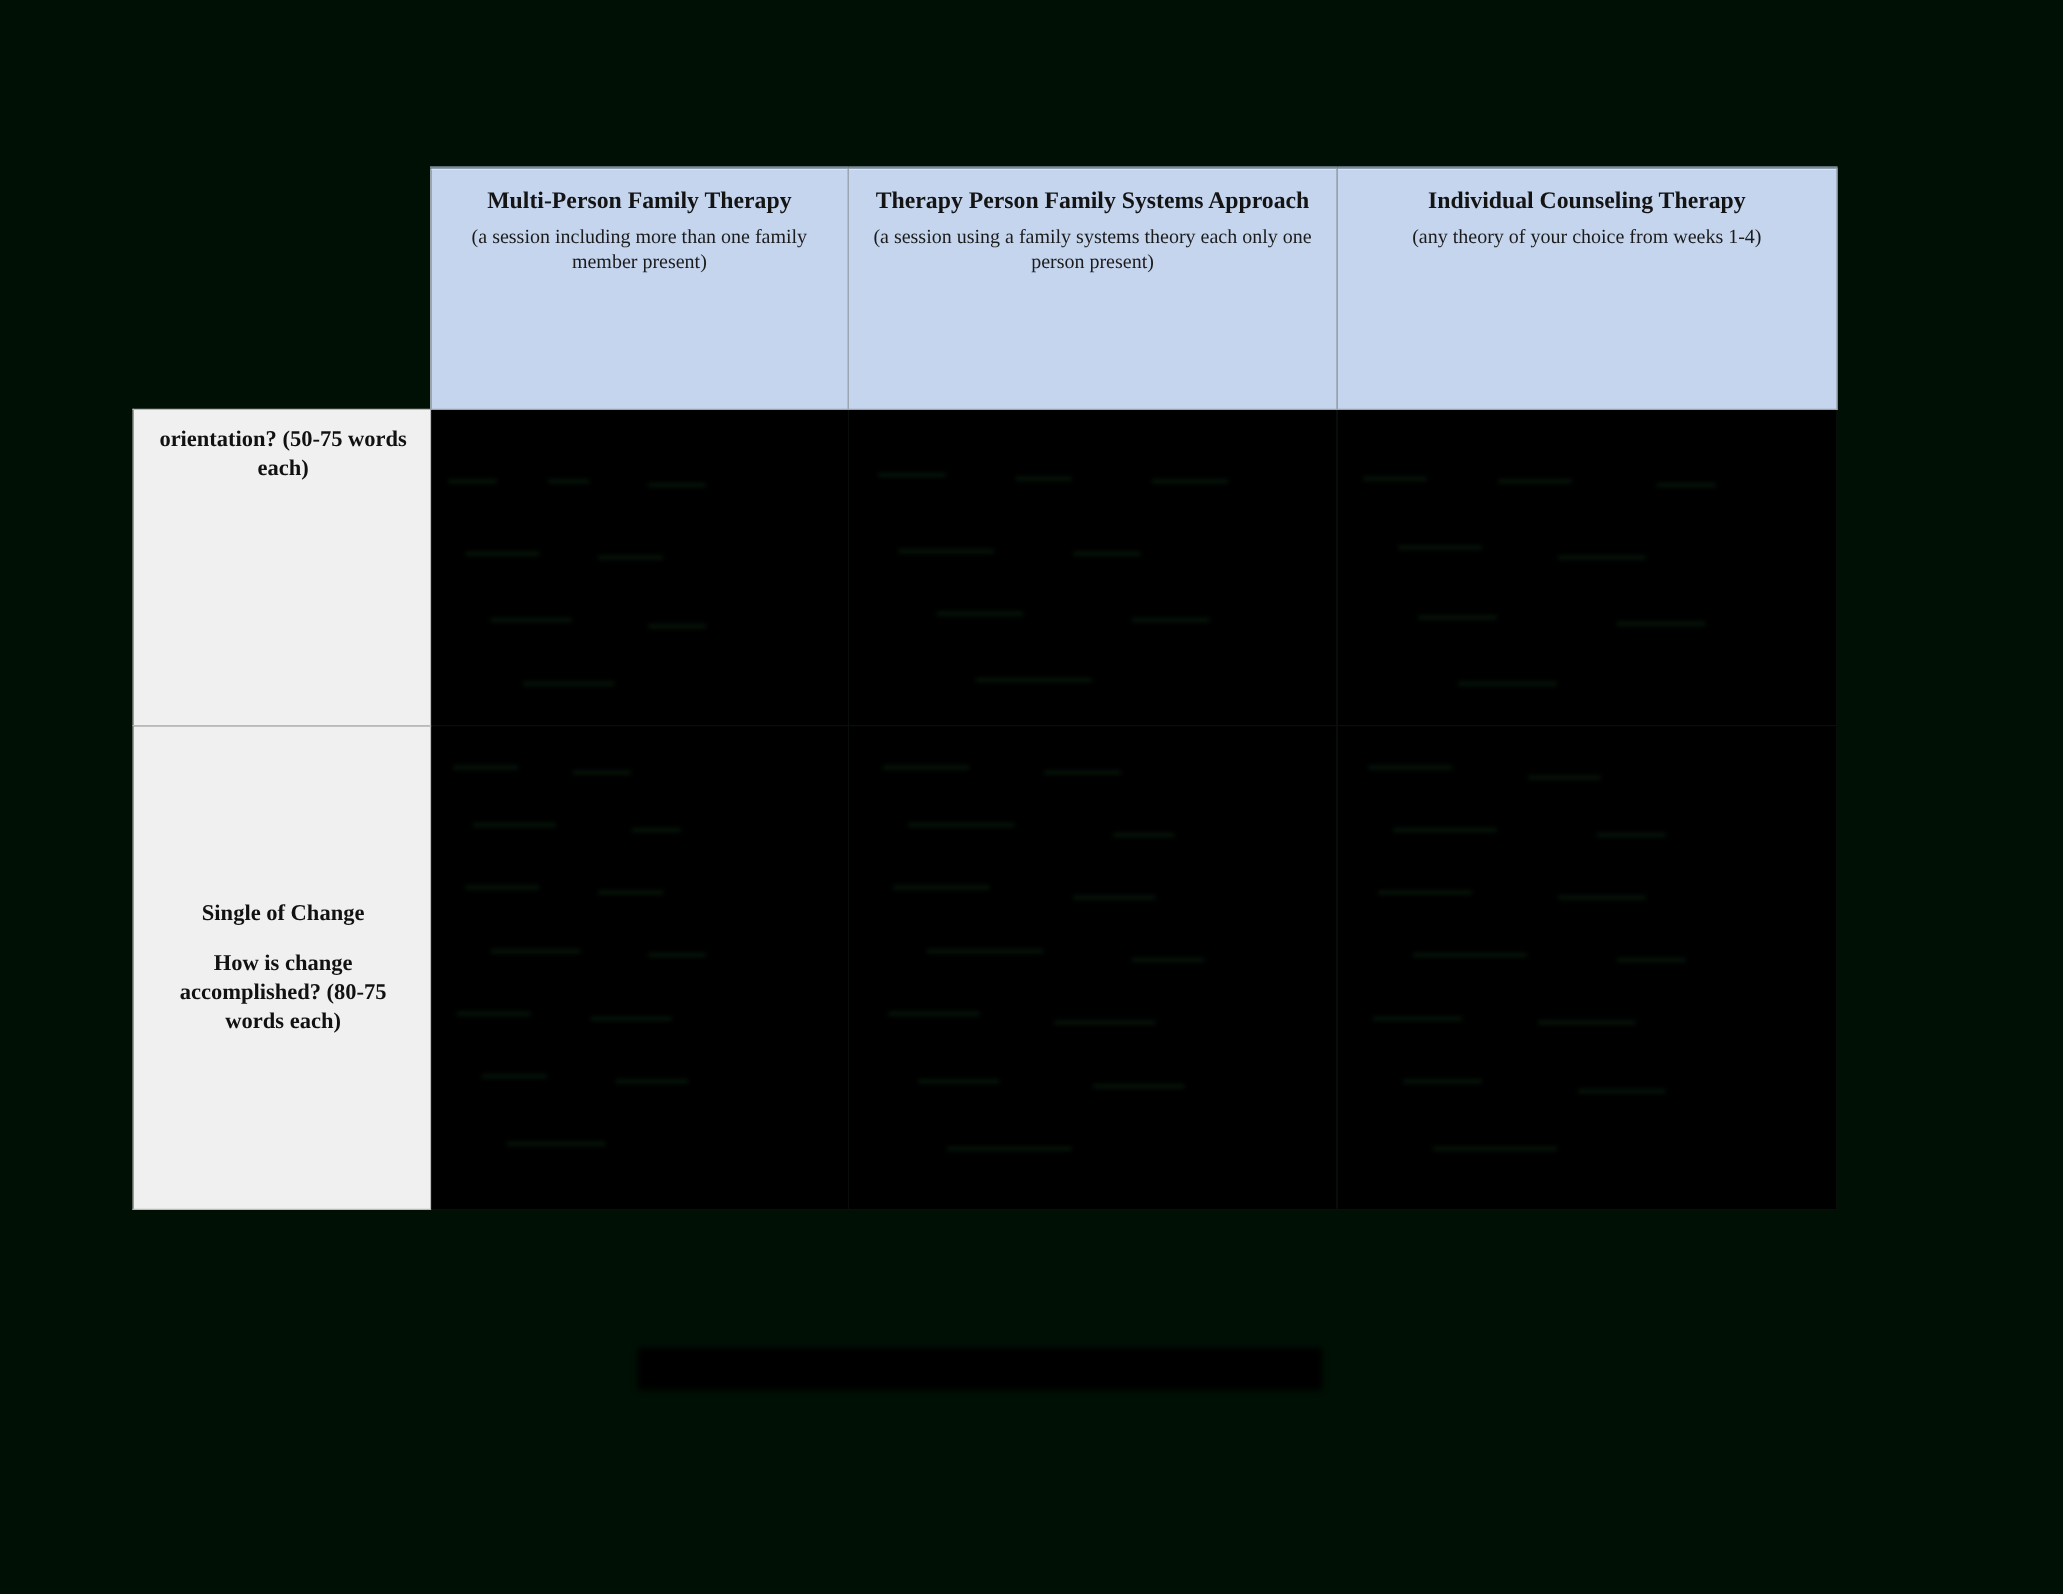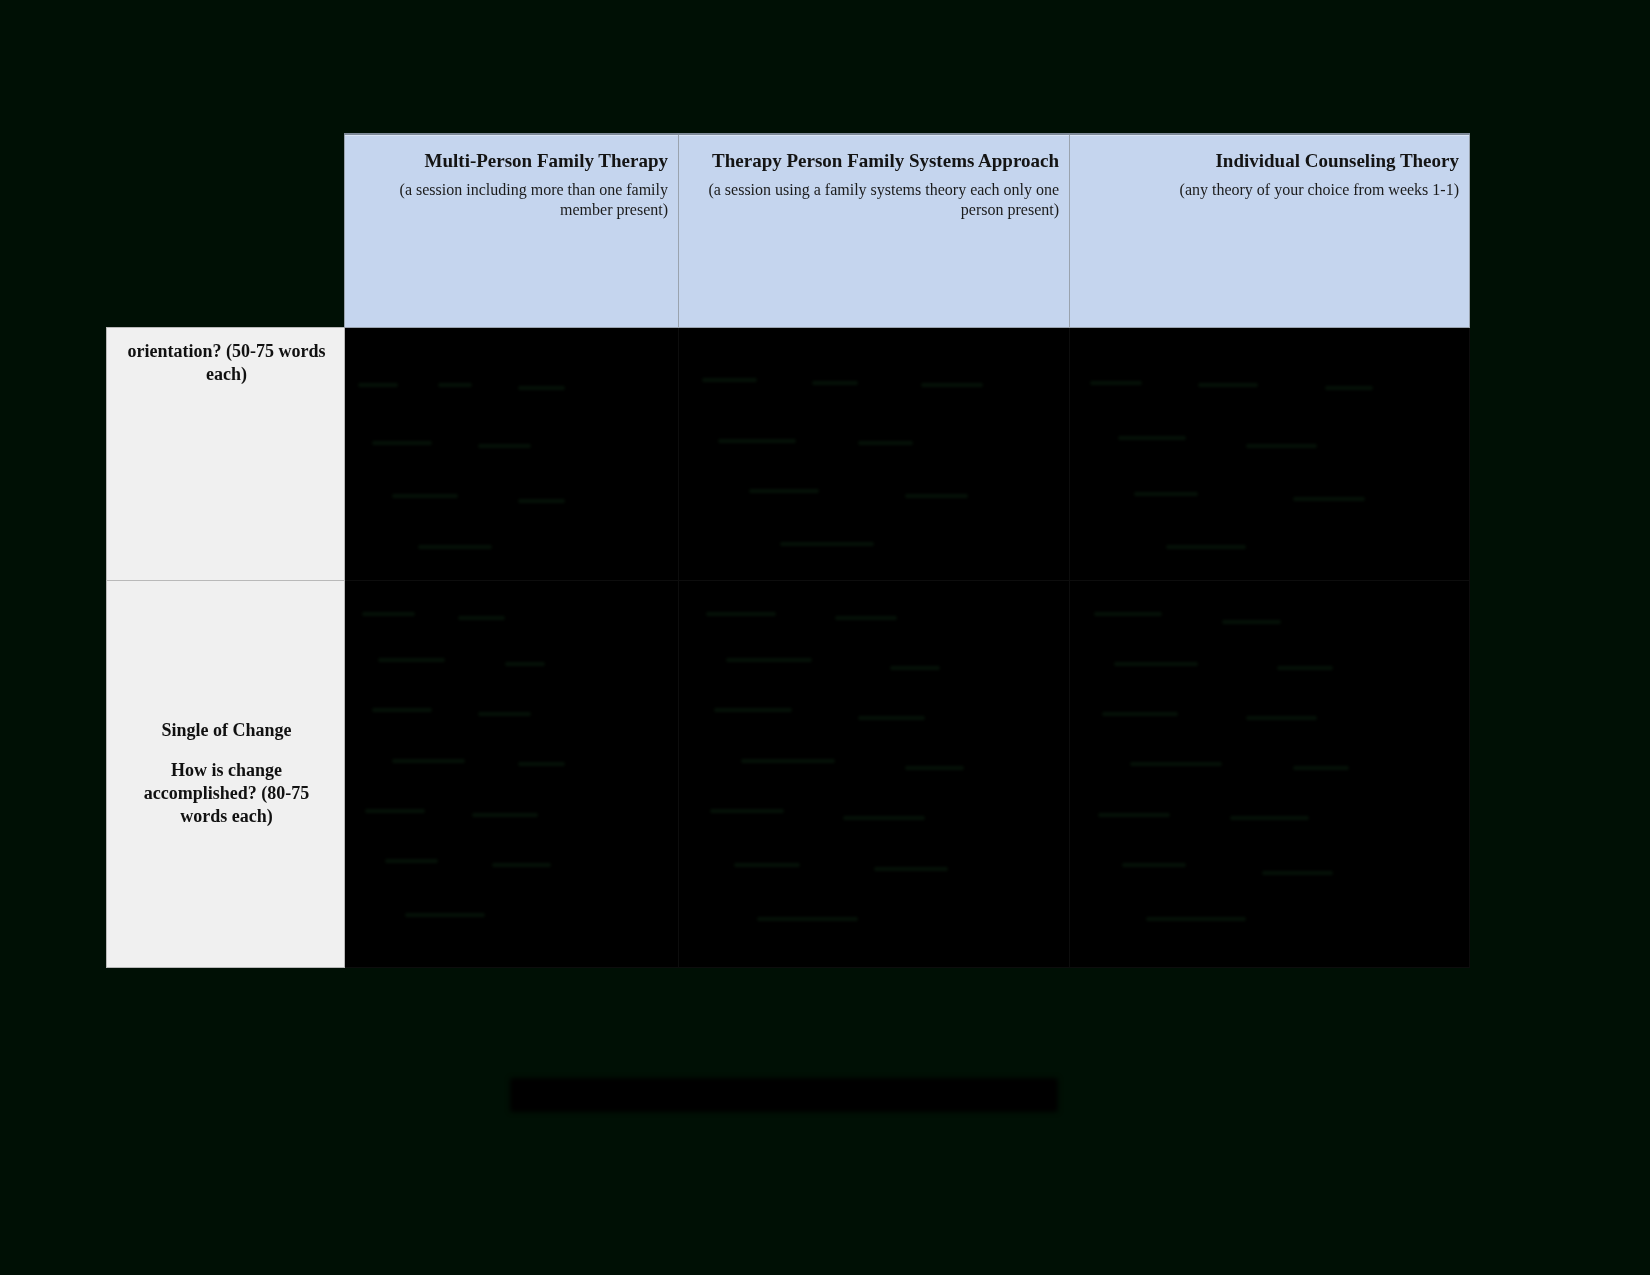--- a/index.html
+++ b/index.html
@@ -45,21 +45,21 @@
     width: 238px;
     background: transparent;
     border: none;
     padding: 0;
   }
   .hdr-cell {
     background: #c5d5ee;
     border: 1px solid #9aa3ae;
     border-top: 2px solid #7e8a99;
     vertical-align: top;
-    text-align: right;
+    text-align: center;
     padding: 14px 10px 10px 10px;
     height: 168px;
     box-shadow: inset 0 1px 0 #dbe5f5;
   }
   .hdr-title {
     font-weight: bold;
     font-size: 19px;
     line-height: 1.25;
     color: #141414;
     display: block;
@@ -167,22 +167,22 @@
             <span class="hdr-title">Multi-Person Family Therapy</span>
             <span class="hdr-sub">(a session including more than one family member present)</span>
           </th>
 
           <th class="hdr-cell">
             <span class="hdr-title">Therapy Person Family Systems Approach</span>
             <span class="hdr-sub">(a session using a family systems theory each only one person present)</span>
           </th>
 
           <th class="hdr-cell">
-            <span class="hdr-title">Individual Counseling Theory</span>
-            <span class="hdr-sub">(any theory of your choice from weeks 1-1)</span>
+            <span class="hdr-title">Individual Counseling Therapy</span>
+            <span class="hdr-sub">(any theory of your choice from weeks 1-4)</span>
           </th>
         </tr>
       </thead>
 
       <tbody>
 
         <tr>
           <th class="row-label r1">
             <span class="rl-line">orientation? (50-75 words each)</span>
           </th>

